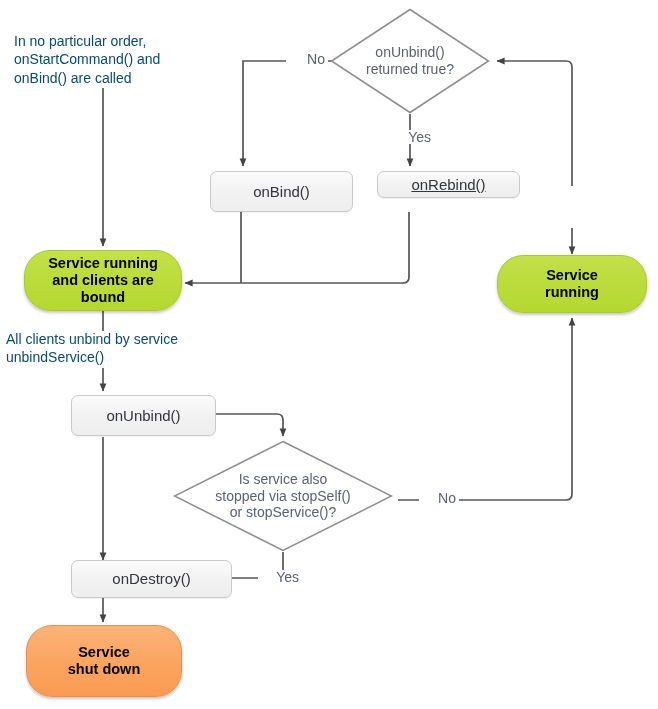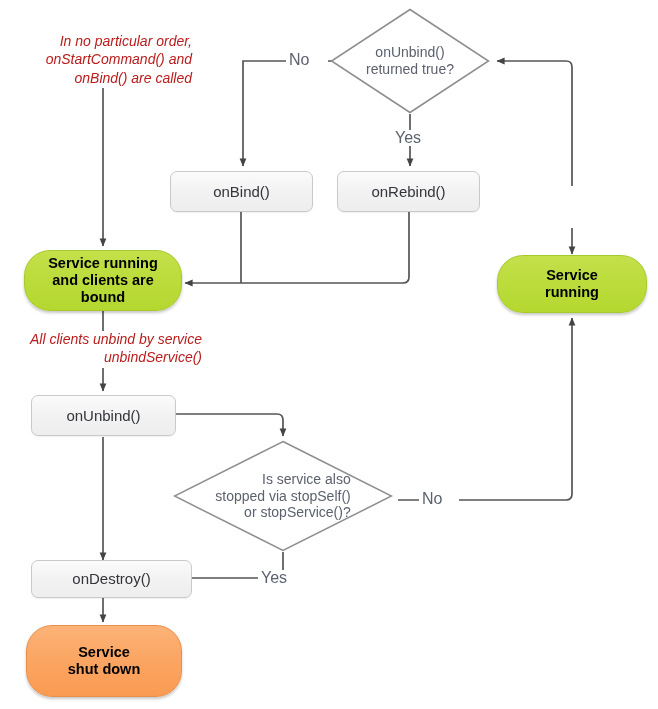--- a/index.html
+++ b/index.html
@@ -38,20 +38,21 @@
   }
 
   
   .node-process {
     background: linear-gradient(to bottom, #fbfbfb 0%, #f2f2f2 50%, #eeeeee 100%);
     border: 1px solid #c9c9c9;
     border-radius: 7px;
     color: #33353b;
     font-size: 15px;
     box-shadow: 0 1px 1px rgba(0,0,0,0.06);
+    margin-left: 40px;
   }
 
   
   .node-state-green {
     background: linear-gradient(to bottom, #c4e04b 0%, #bcdc3c 45%, #b4d830 100%);
     border: 1px solid #a7c92b;
     border-radius: 26px;
     color: #000000;
     font-weight: bold;
     font-size: 14.5px;
@@ -85,33 +86,32 @@
   .node-decision svg {
     position: absolute;
     left: 0;
     top: 0;
     pointer-events: auto;
   }
 
   
   .annotation {
     position: absolute;
-    color: #b91c1c;
+    color: #0c4a6e;
     font-size: 14px;
     line-height: 1.32;
+    text-align: left;
+    white-space: pre-line;
+  }
+  .edge-label {
+    position: absolute;
+    color: #5c616e;
+    font-size: 14px;
+    line-height: 1;
     text-align: right;
-    white-space: pre-line;
-    font-style: italic;
-  }
-  .edge-label {
-    position: absolute;
-    color: #5c616e;
-    font-size: 16px;
-    line-height: 1;
-    text-align: left;
     background: #ffffff;
     padding: 0 3px;
   }
 </style>
 </head>
 <body>
 
 <div id="diagram-root">
 
   <svg id="edges-layer" viewBox="0 0 658 709" width="658" height="709">
@@ -171,40 +171,40 @@
       <polygon points="80,1.5 158.5,53 80,104.5 1.5,53" fill="#ffffff" stroke="#8d8d8d" stroke-width="1.5"></polygon>
     </svg>
     <div class="diamond-text" style="white-space:pre-line;">onUnbind()
 returned true?</div>
   </div>
 
   <div class="node node-process" style="left:170px; top:171px; width:143px; height:41px;">
     <span>onBind()</span>
   </div>
 
-  <div class="node node-process" style="left:337px; top:171px; width:143px; height:41px;">
+  <div class="node node-process" style="left:337px; top:171px; width:143px; height:27px;text-decoration:underline;">
     <span>onRebind()</span>
   </div>
 
   <div class="node node-state-green" style="left:24px; top:250px; width:158px; height:61px;">
     <span style="white-space:pre-line;">Service running
 and clients are
 bound</span>
   </div>
 
   <div class="node node-state-green" style="left:497px; top:255px; width:150px; height:58px;">
     <span style="white-space:pre-line;">Service
 running</span>
   </div>
 
   <div class="node node-process" style="left:31px; top:395px; width:145px; height:41px;">
     <span>onUnbind()</span>
   </div>
 
-  <div class="node node-decision" style="left:173px; top:440px; width:220px; height:112px;text-align:right;">
+  <div class="node node-decision" style="left:173px; top:440px; width:220px; height:112px;">
     <svg width="220" height="112" viewBox="0 0 220 112">
       <polygon points="110,1.5 218.5,56 110,110.5 1.5,56" fill="#ffffff" stroke="#8d8d8d" stroke-width="1.5"></polygon>
     </svg>
     <div class="diamond-text" style="white-space:pre-line;">Is service also
 stopped via stopSelf()
 or stopService()?</div>
   </div>
 
   <div class="node node-process" style="left:31px; top:560px; width:161px; height:38px;">
     <span>onDestroy()</span>

